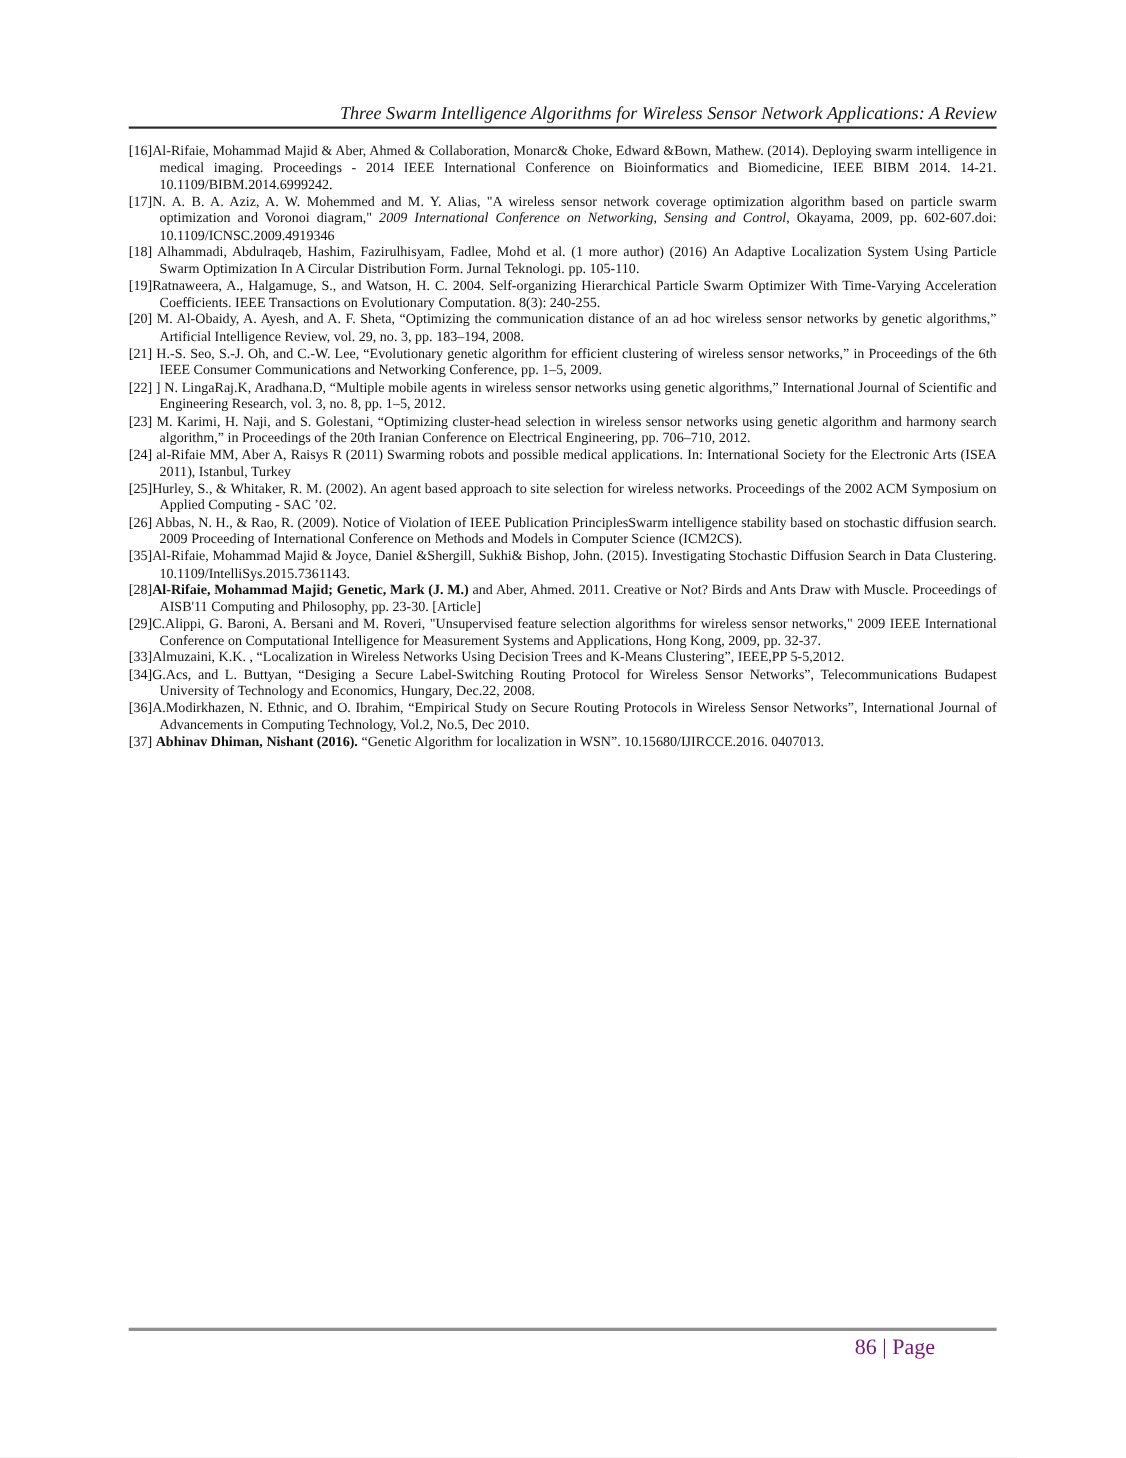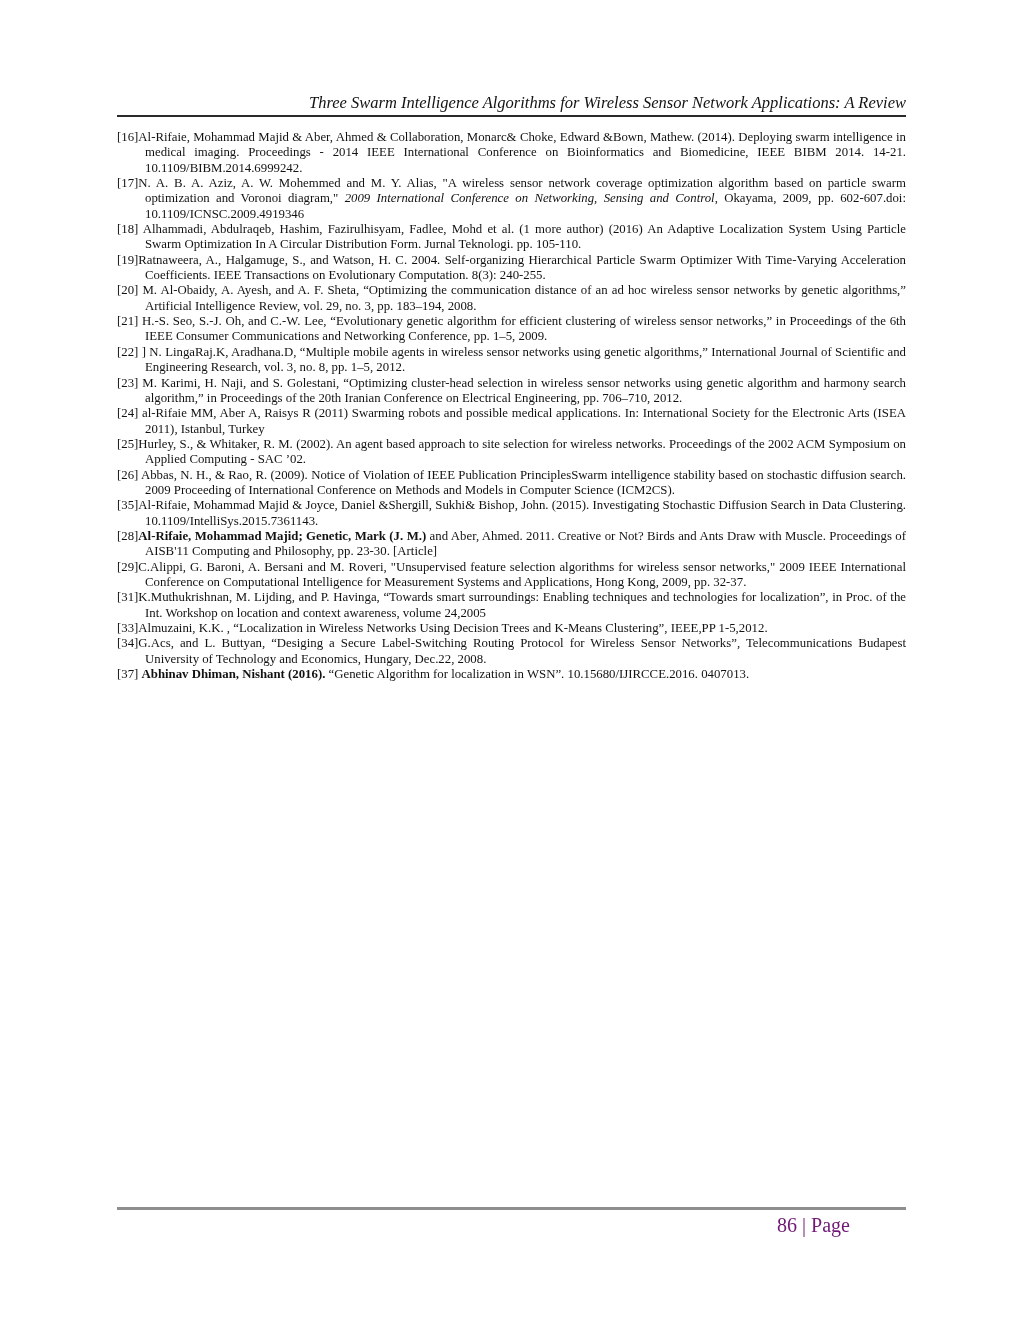--- a/index.html
+++ b/index.html
@@ -79,23 +79,23 @@
       <p class="ref"><span>[20]</span><span> M. Al-Obaidy, A. Ayesh, and A. F. Sheta, “Optimizing the communication distance of an ad hoc wireless sensor networks by genetic algorithms,” Artificial Intelligence Review, vol. 29, no. 3, pp. 183–194, 2008.</span></p>
       <p class="ref"><span>[21]</span><span> H.-S. Seo, S.-J. Oh, and C.-W. Lee, “Evolutionary genetic algorithm for efficient clustering of wireless sensor networks,” in Proceedings of the 6th IEEE Consumer Communications and Networking Conference, pp. 1–5, 2009.</span></p>
       <p class="ref"><span>[22]</span><span> ] N. LingaRaj.K, Aradhana.D, “Multiple mobile agents in wireless sensor networks using genetic algorithms,” International Journal of Scientific and Engineering Research, vol. 3, no. 8, pp. 1–5, 2012.</span></p>
       <p class="ref"><span>[23]</span><span> M. Karimi, H. Naji, and S. Golestani, “Optimizing cluster-head selection in wireless sensor networks using genetic algorithm and harmony search algorithm,” in Proceedings of the 20th Iranian Conference on Electrical Engineering, pp. 706–710, 2012.</span></p>
       <p class="ref"><span>[24]</span><span> al-Rifaie MM, Aber A, Raisys R (2011) Swarming robots and possible medical applications. In: International Society for the Electronic Arts (ISEA 2011), Istanbul, Turkey</span></p>
       <p class="ref"><span>[25]</span><span>Hurley, S., &amp; Whitaker, R. M. (2002). An agent based approach to site selection for wireless networks. Proceedings of the 2002 ACM Symposium on Applied Computing - SAC ’02.</span></p>
       <p class="ref"><span>[26]</span><span> Abbas, N. H., &amp; Rao, R. (2009). Notice of Violation of IEEE Publication PrinciplesSwarm intelligence stability based on stochastic diffusion search. 2009 Proceeding of International Conference on Methods and Models in Computer Science (ICM2CS).</span></p>
       <p class="ref"><span>[35]</span><span>Al-Rifaie, Mohammad Majid &amp; Joyce, Daniel &amp;Shergill, Sukhi&amp; Bishop, John. (2015). Investigating Stochastic Diffusion Search in Data Clustering. 10.1109/IntelliSys.2015.7361143.</span></p>
       <p class="ref"><span>[28]</span><span class="bd">Al-Rifaie, Mohammad Majid; Genetic, Mark (J. M.)</span><span> and Aber, Ahmed. 2011. Creative or Not? Birds and Ants Draw with Muscle. Proceedings of AISB'11 Computing and Philosophy, pp. 23-30. [Article]</span></p>
       <p class="ref"><span>[29]</span><span>C.Alippi, G. Baroni, A. Bersani and M. Roveri, "Unsupervised feature selection algorithms for wireless sensor networks," 2009 IEEE International Conference on Computational Intelligence for Measurement Systems and Applications, Hong Kong, 2009, pp. 32-37.</span></p>
-      <p class="ref"><span>[31]</span><span>K.Muthukrishnan, M. Lijding, and P. Havinga, “Towards smart surroundings: Enabling techniques and technologies for localization”, in Proc. of the Int. Workshop on location and context awareness, volume 24,2005</span></p>
-      <p class="ref"><span>[33]</span><span>Almuzaini, K.K. , “Localization in Wireless Networks Using Decision Trees and K-Means Clustering”, IEEE,PP 1-5,2012.</span></p>
+      <p class="ref"><span>[33]</span><span>Almuzaini, K.K. , “Localization in Wireless Networks Using Decision Trees and K-Means Clustering”, IEEE,PP 5-5,2012.</span></p>
       <p class="ref"><span>[34]</span><span>G.Acs, and L. Buttyan, “Desiging a Secure Label-Switching Routing Protocol for Wireless Sensor Networks”, Telecommunications Budapest University of Technology and Economics, Hungary, Dec.22, 2008.</span></p>
+      <p class="ref"><span>[36]</span><span>A.Modirkhazen, N. Ethnic, and O. Ibrahim, “Empirical Study on Secure Routing Protocols in Wireless Sensor Networks”, International Journal of Advancements in Computing Technology, Vol.2, No.5, Dec 2010.</span></p>
       <p class="ref"><span>[37]</span><span> </span><span class="bd">Abhinav Dhiman, Nishant (2016).</span><span> “Genetic Algorithm for localization in WSN”. 10.15680/IJIRCCE.2016. 0407013.</span></p>
     </div>
 
   <div class="footer">
     <span class="page-number">86 | Page</span>
   </div>
 
 </div>
 
 </body></html>

